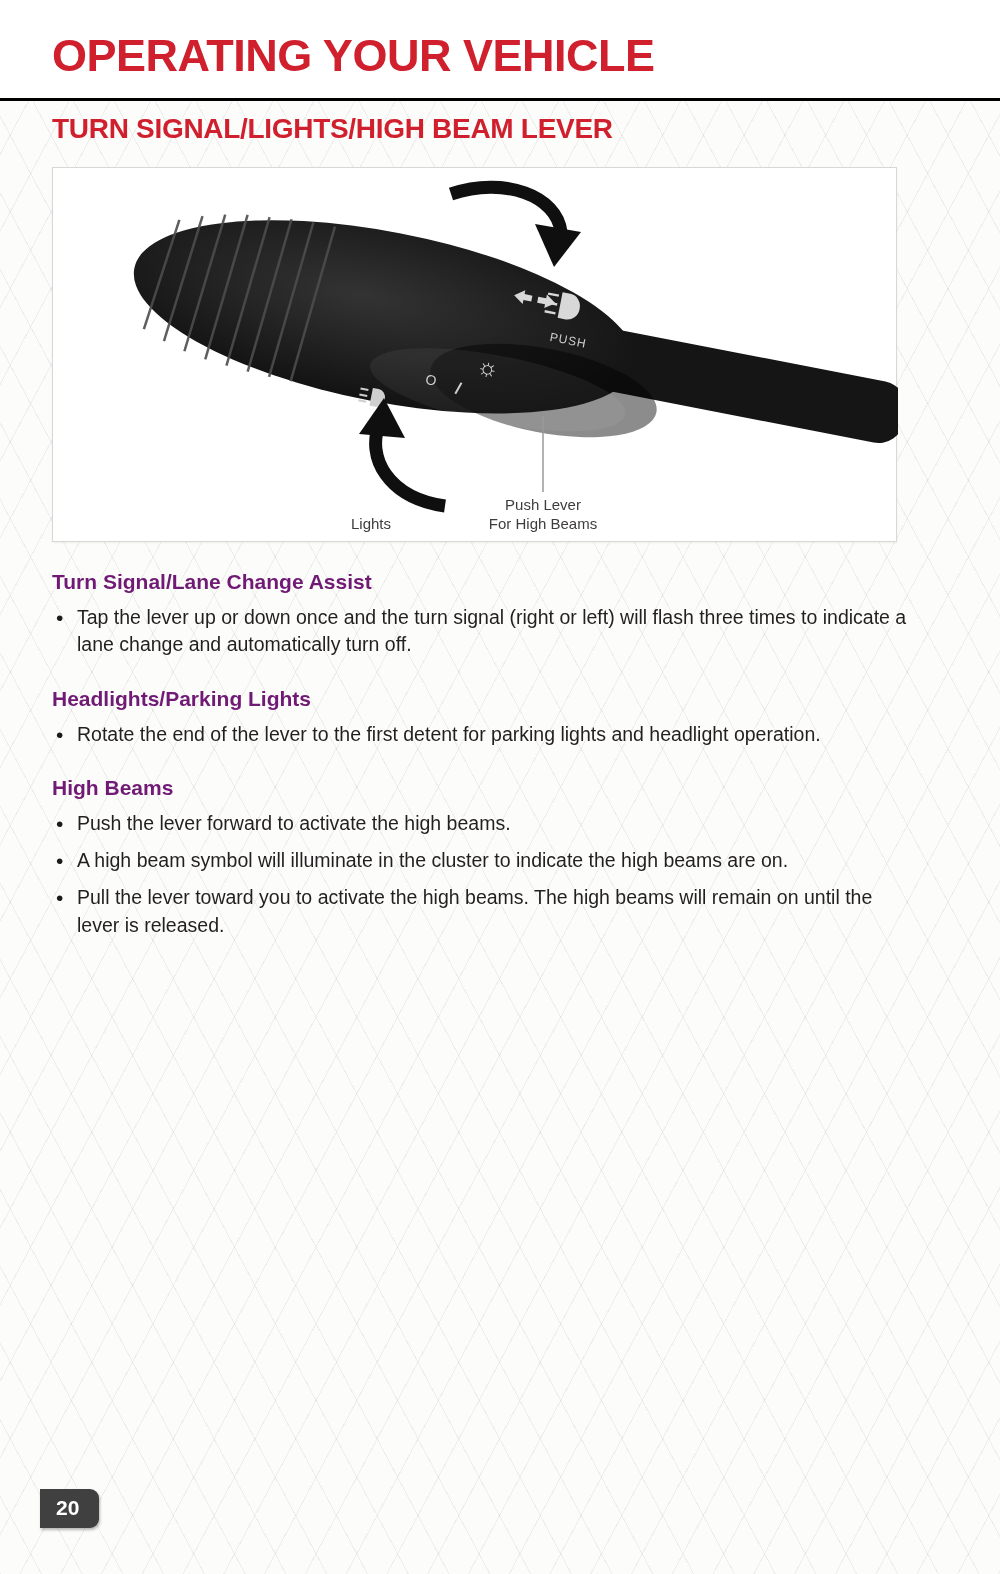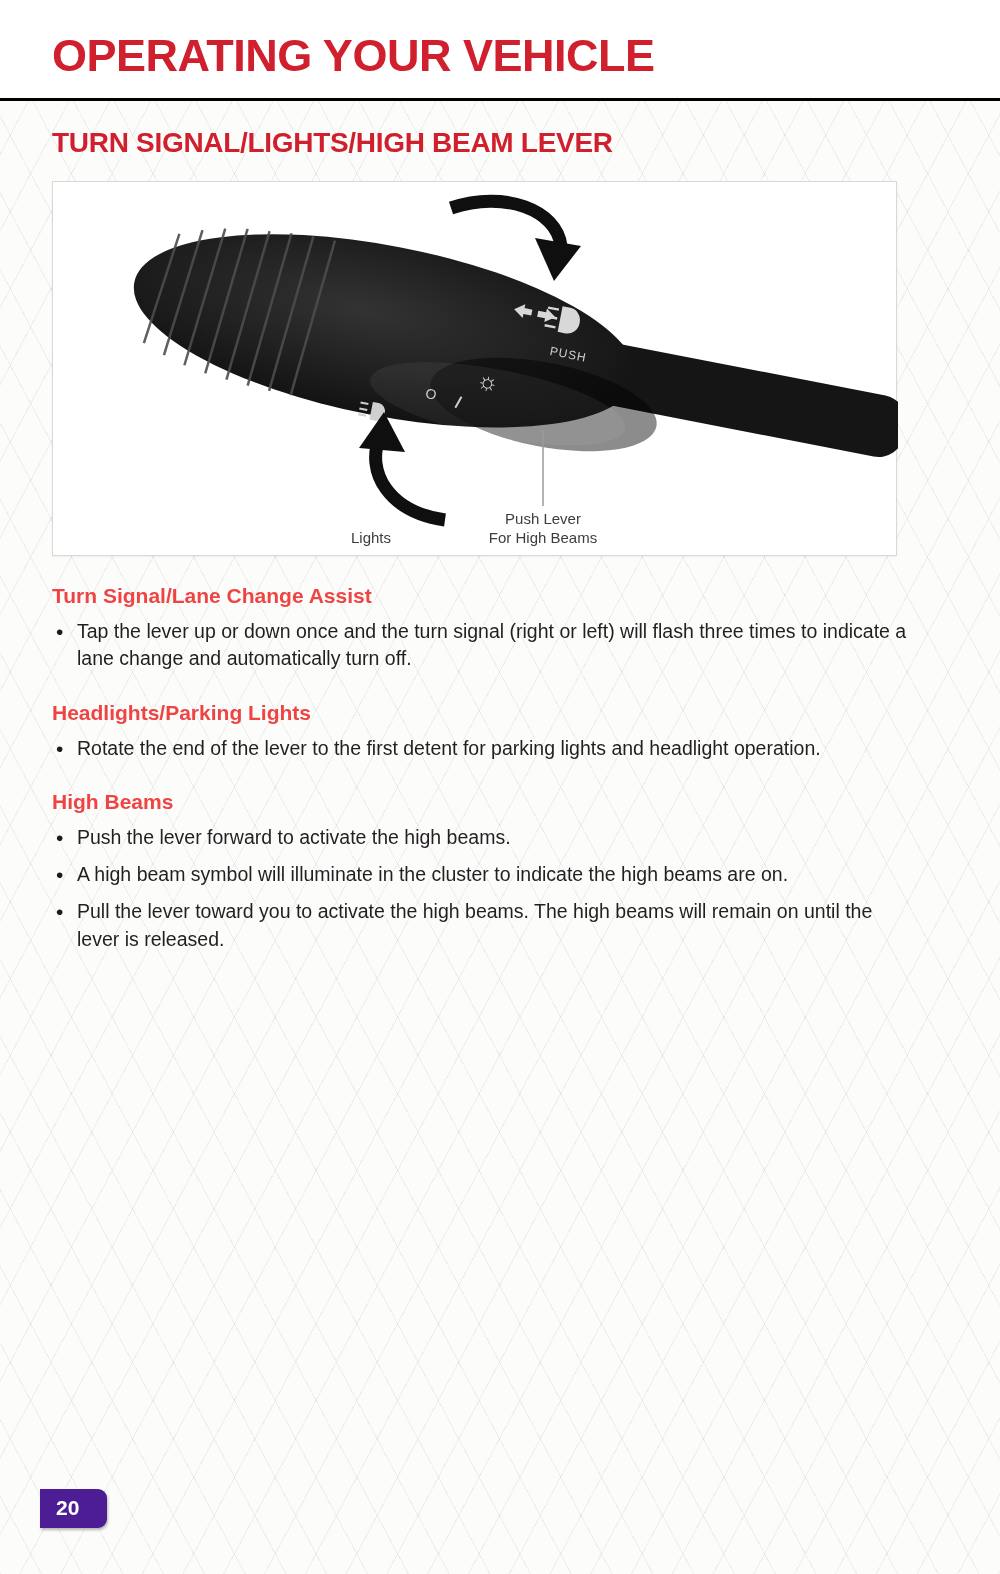--- a/index.html
+++ b/index.html
@@ -23,39 +23,39 @@
   .header h1 {
     color:#d0202e;
     font-size:45px;
     font-weight:bold;
     letter-spacing:-0.5px;
   }
   .section-title {
     color:#d0202e;
     font-size:28px;
     font-weight:bold;
-    margin:26px 52px 0 52px;
+    margin:12px 52px 0 52px;
     letter-spacing:-0.3px;
   }
   .figure {
     position:relative;
     margin:22px 52px 0 52px;
     width:845px;
     height:375px;
     background:#ffffff;
     border:1px solid #d8d8d4;
     box-shadow:0 1px 2px rgba(0,0,0,0.06);
   }
   .figure svg { display:block; margin:6px auto 0 auto; }
   .content { margin:0 52px; }
   .content h3 {
     font-size:21px;
     font-weight:bold;
     margin-top:28px;
-    color:#ef4444;
+    color:#701a75;
   }
   .content ul { list-style:none; margin-top:8px; }
   .content li {
     position:relative;
     padding-left:25px;
     font-size:19.5px;
     line-height:1.4;
     margin-top:10px;
     max-width:860px;
   }
@@ -70,25 +70,25 @@
   .content p.note-text {
     font-size:19.5px;
     line-height:1.4;
     margin-top:4px;
     max-width:860px;
   }
   .page-tab {
     position:absolute;
     left:40px;
     bottom:46px;
-    background:#4c1d95;
+    background:#404040;
     color:#ffffff;
     font-size:21px;
     font-weight:bold;
-    padding:7px 28px 8px 16px;
+    padding:7px 20px 8px 16px;
     border-radius:0 9px 9px 0;
     box-shadow:1px 2px 3px rgba(0,0,0,0.28);
   }
   .svg-label {
     font-size:15px;
     fill:#3f3c3c;
   }
   .lever-mini-text { fill:#cfcfcf; }
 </style>
 </head>

